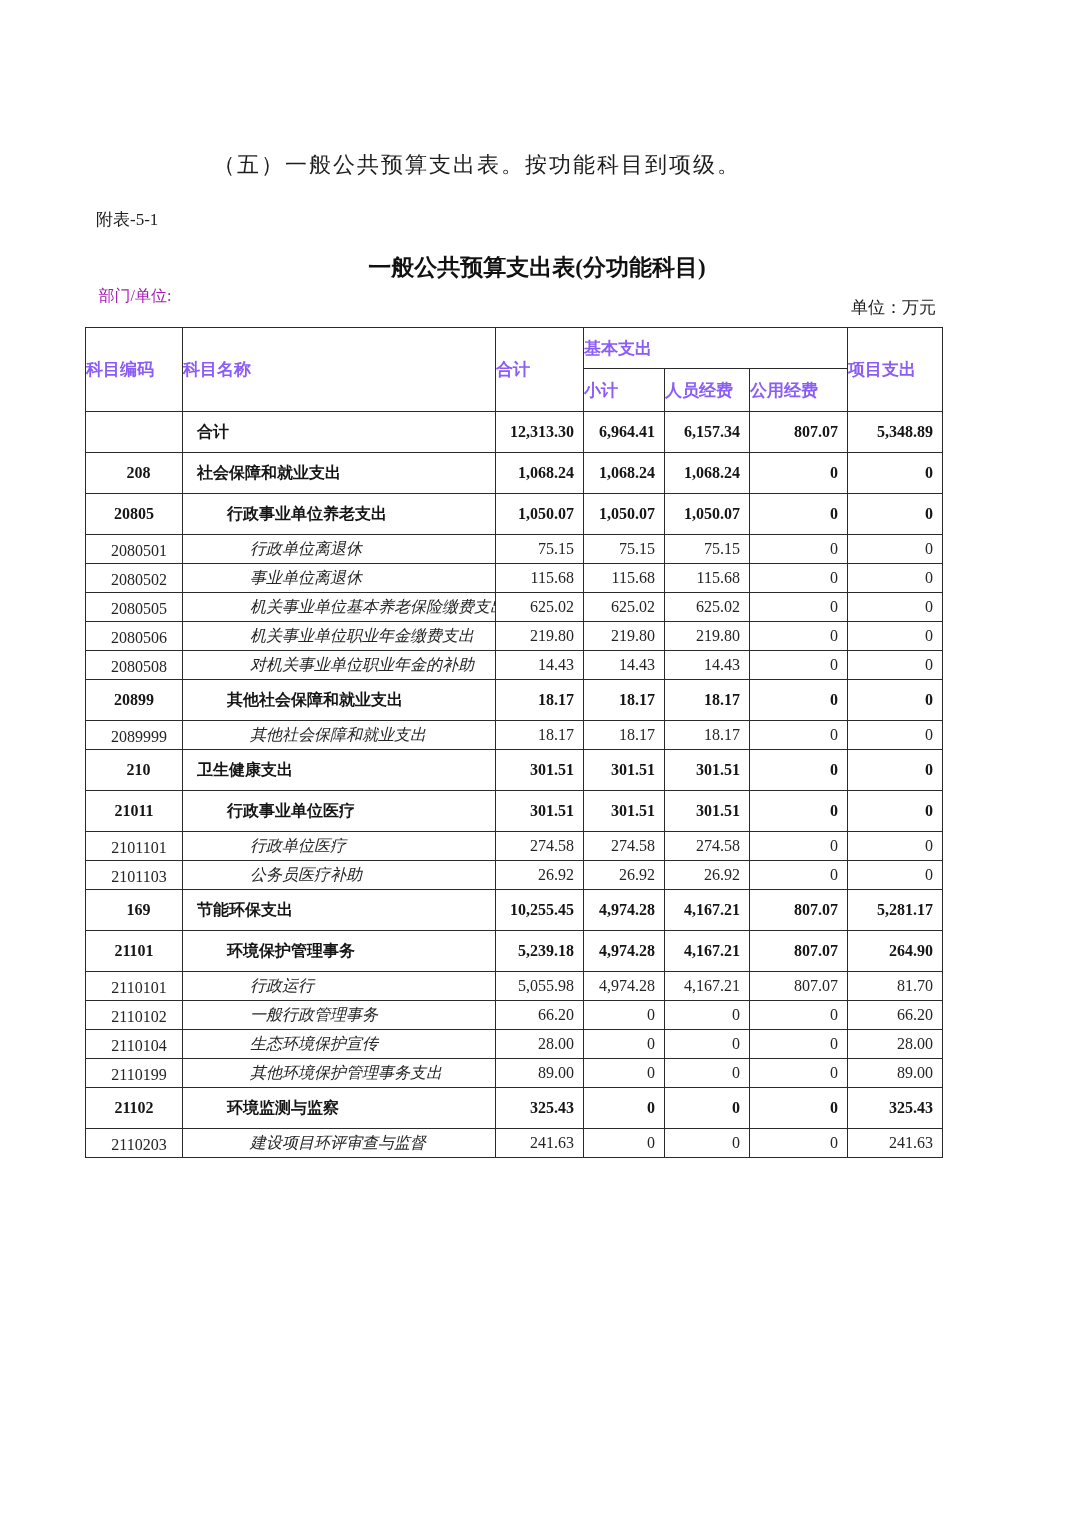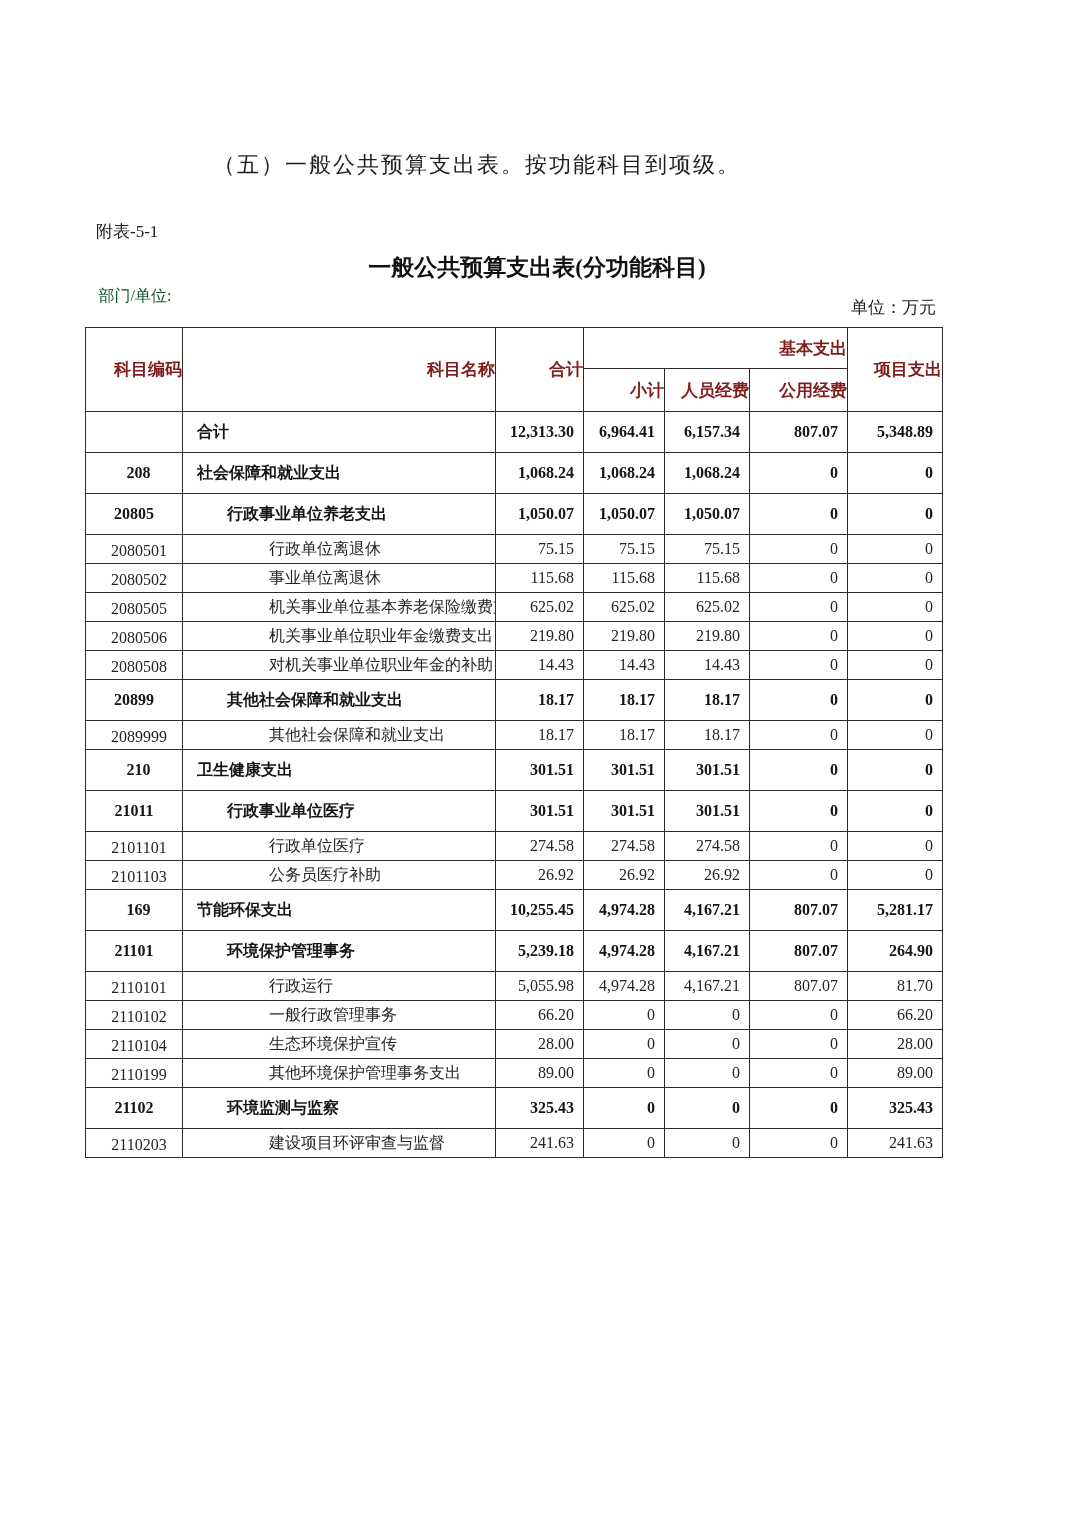--- a/index.html
+++ b/index.html
@@ -11,56 +11,56 @@
     position:relative;
   }
   .page { position:relative; width:1074px; height:1520px; background:#fff; overflow:hidden; }
 
   .section-heading {
     position:absolute; left:213px; top:150px;
     font-size:22px; letter-spacing:2px; color:#1d1d1d;
   }
   .annex-label {
     position:absolute; left:96px; top:208px;
-    font-size:17px; color:#1d1d1d;margin-top:12px;
+    font-size:17px; color:#1d1d1d;
   }
   .table-title {
     position:absolute; left:0; width:1074px; top:252px;
     text-align:center; font-weight:bold; font-size:23px; color:#111;
   }
   .dept-label {
     position:absolute; left:98px; top:284px; width:74px;
-    font-size:16px; line-height:1.45; text-align:center; color:#14532d;
+    font-size:16px; line-height:1.45; text-align:center; color:#a21caf;
   }
   .unit-label {
     position:absolute; right:138px; top:296px;
     font-size:17px; color:#1d1d1d;
   }
 
   table.budget {
     position:absolute; left:85px; top:327px;
     width:857px; border-collapse:collapse; table-layout:fixed;
   }
   table.budget th, table.budget td {
     border:1px solid #2a2a2a;
     overflow:hidden; white-space:nowrap;
   }
   table.budget thead th {
-    font-size:17px; font-weight:bold; text-align:right; vertical-align:middle; color:#7f1d1d;
+    font-size:17px; font-weight:bold; text-align:left; vertical-align:middle; color:#8b5cf6;
   }
   tr.hdr1 { height:41px; }
   tr.hdr2 { height:43px; }
 
   td.code  { font-size:16px; text-align:center; padding-left:9px; vertical-align:middle; }
   td.code.lvl2 { text-align:center; padding-left:0; }
   td.code.lvl3 { vertical-align:bottom; padding-bottom:3px; padding-left:10px; }
   td.name  { font-size:16px; vertical-align:middle; }
   td.name.lvl1 { padding-left:14px; }
   td.name.lvl2 { padding-left:44px; }
-  td.name.lvl3 { padding-left:86px; }
+  td.name.lvl3 { padding-left:67px;font-style:italic; }
   td.num   { font-size:16px; text-align:right; padding-right:9px; vertical-align:middle; }
 
   tr.bold-row { height:41px; }
   tr.bold-row td { font-weight:bold; }
   tr.leaf-row { height:29px; }
   tr.leaf-row td { font-weight:normal; color:#242424; }
 </style>
 </head>
 <body>
 

